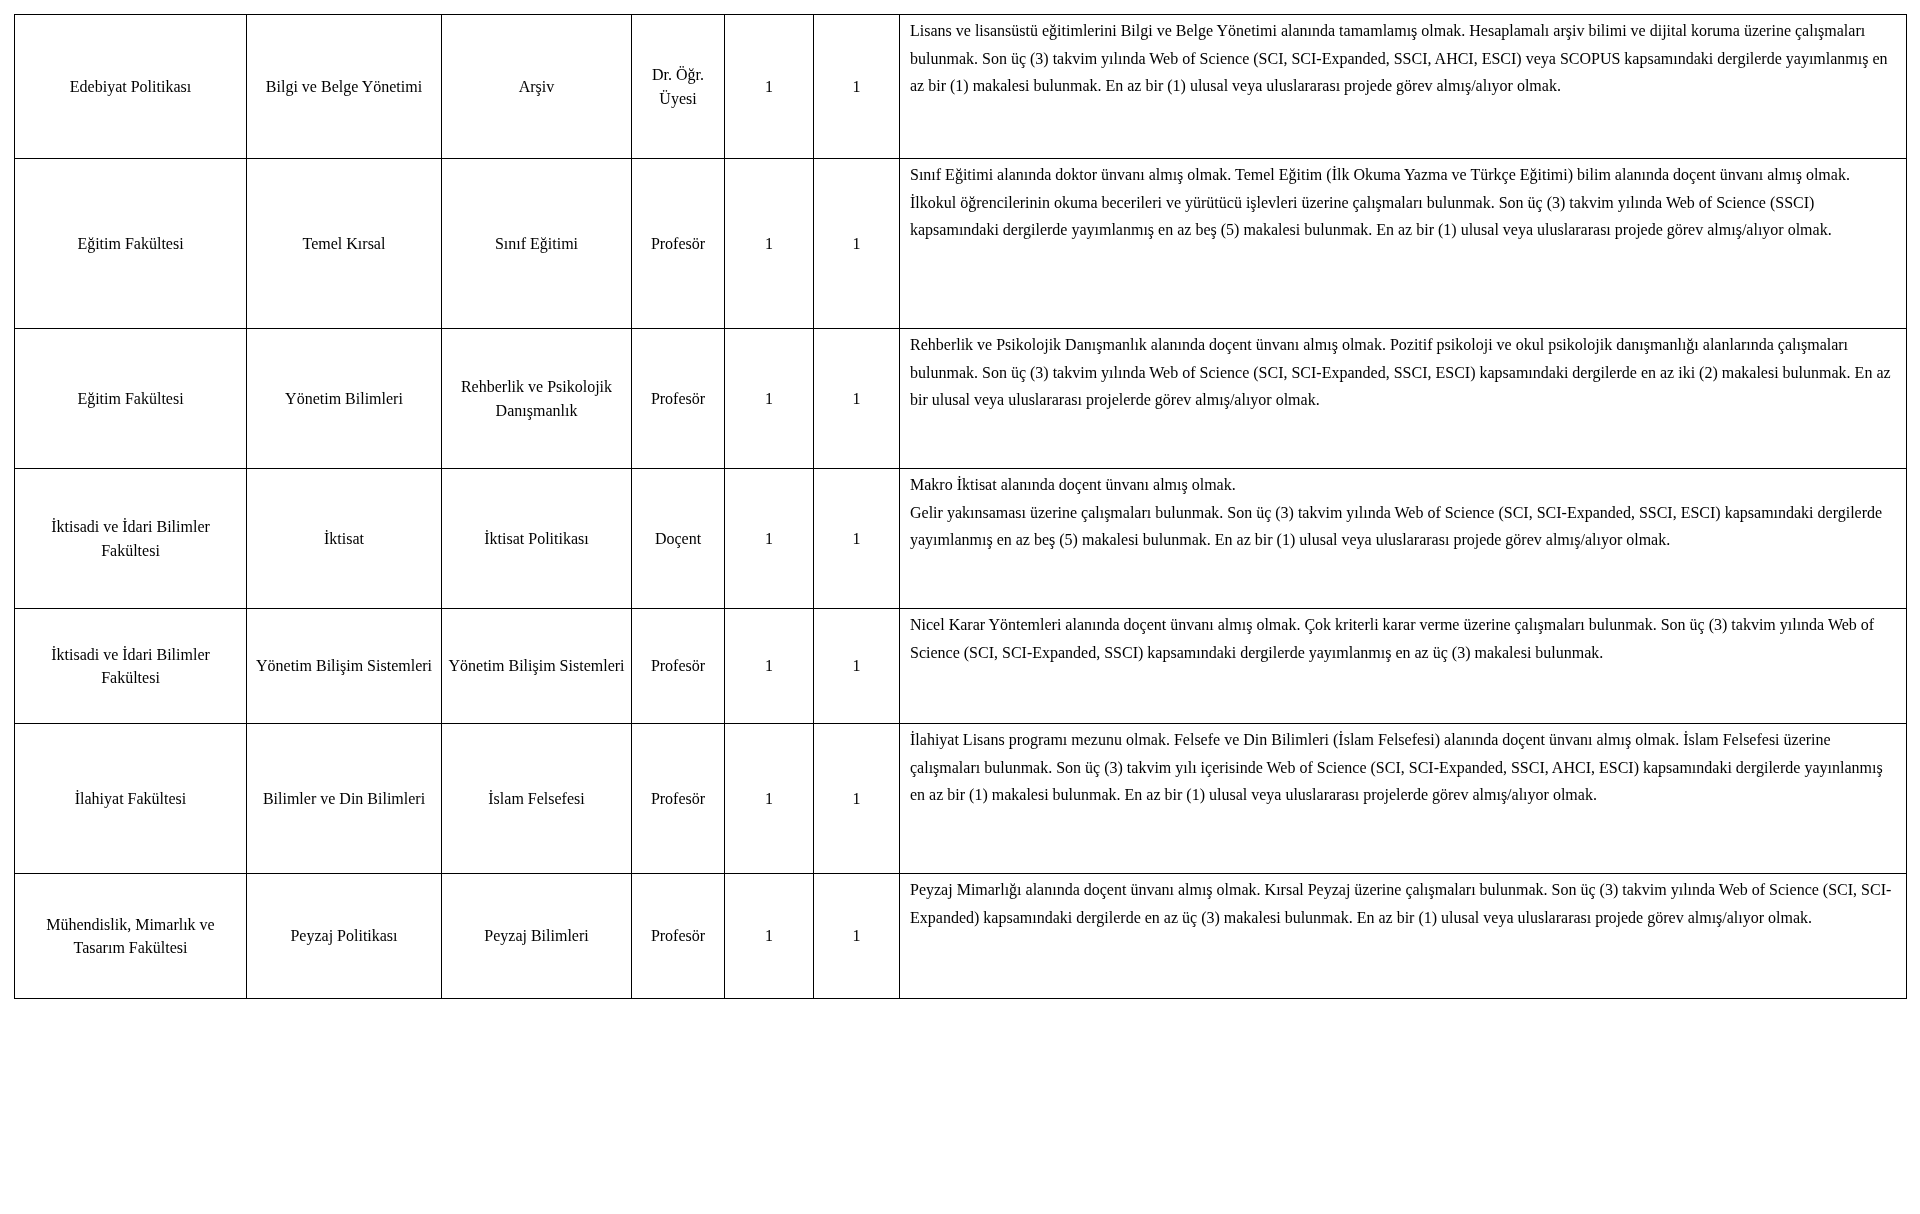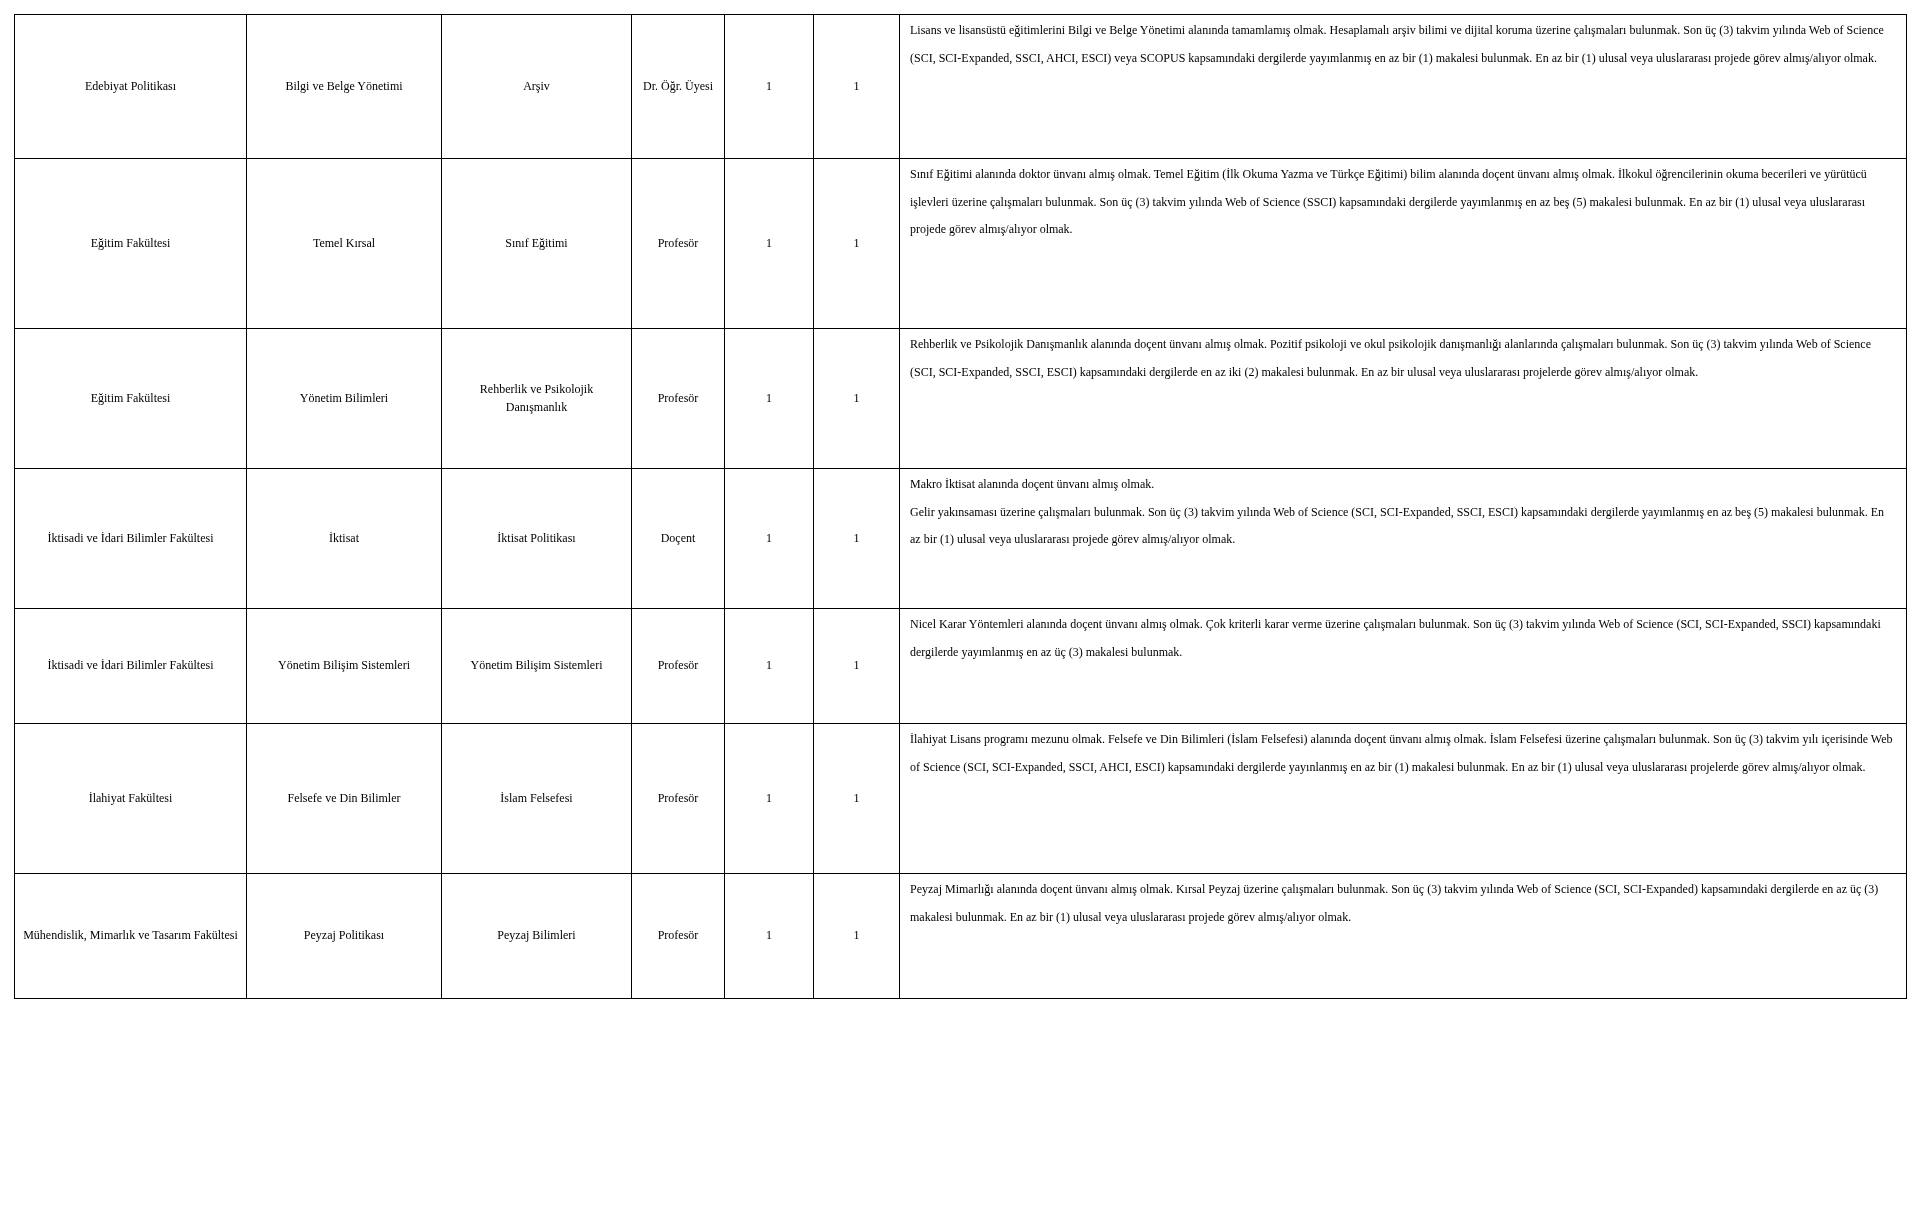--- a/index.html
+++ b/index.html
@@ -16,21 +16,21 @@
     padding: 14px 14px 0 14px;
     background: #ffffff;
   }
   table.positions {
     border-collapse: collapse;
     table-layout: fixed;
     width: 1892px;
   }
   table.positions td {
     border: 1px solid #000000;
-    font-size: 12px;
+    font-size: 16px;
     overflow: hidden;
   }
   td.center-cell {
     text-align: center;
     vertical-align: middle;
     padding: 4px 6px;
     line-height: 1.45;
   }
   td.desc-cell {
     text-align: left;
@@ -110,21 +110,21 @@
         <td class="center-cell">İktisadi ve İdari Bilimler Fakültesi</td>
         <td class="center-cell">Yönetim Bilişim Sistemleri</td>
         <td class="center-cell">Yönetim Bilişim Sistemleri</td>
         <td class="center-cell">Profesör</td>
         <td class="center-cell">1</td>
         <td class="center-cell">1</td>
         <td class="desc-cell">Nicel Karar Yöntemleri alanında doçent ünvanı almış olmak. Çok kriterli karar verme üzerine çalışmaları bulunmak. Son üç (3) takvim yılında Web of Science (SCI, SCI-Expanded, SSCI) kapsamındaki dergilerde yayımlanmış en az üç (3) makalesi bulunmak.</td>
       </tr>
       <tr class="r5">
         <td class="center-cell">İlahiyat Fakültesi</td>
-        <td class="center-cell">Felsefe ve Din Bilimler</td>
+        <td class="center-cell">Bilimler ve Din Bilimleri</td>
         <td class="center-cell">İslam Felsefesi</td>
         <td class="center-cell">Profesör</td>
         <td class="center-cell">1</td>
         <td class="center-cell">1</td>
         <td class="desc-cell">İlahiyat Lisans programı mezunu olmak. Felsefe ve Din Bilimleri (İslam Felsefesi) alanında doçent ünvanı almış olmak. İslam Felsefesi üzerine çalışmaları bulunmak. Son üç (3) takvim yılı içerisinde Web of Science (SCI, SCI-Expanded, SSCI, AHCI, ESCI) kapsamındaki dergilerde yayınlanmış en az bir (1) makalesi bulunmak. En az bir (1) ulusal veya uluslararası projelerde görev almış/alıyor olmak.</td>
       </tr>
       <tr class="r6">
         <td class="center-cell">Mühendislik, Mimarlık ve Tasarım Fakültesi</td>
         <td class="center-cell">Peyzaj Politikası</td>
         <td class="center-cell">Peyzaj Bilimleri</td>

